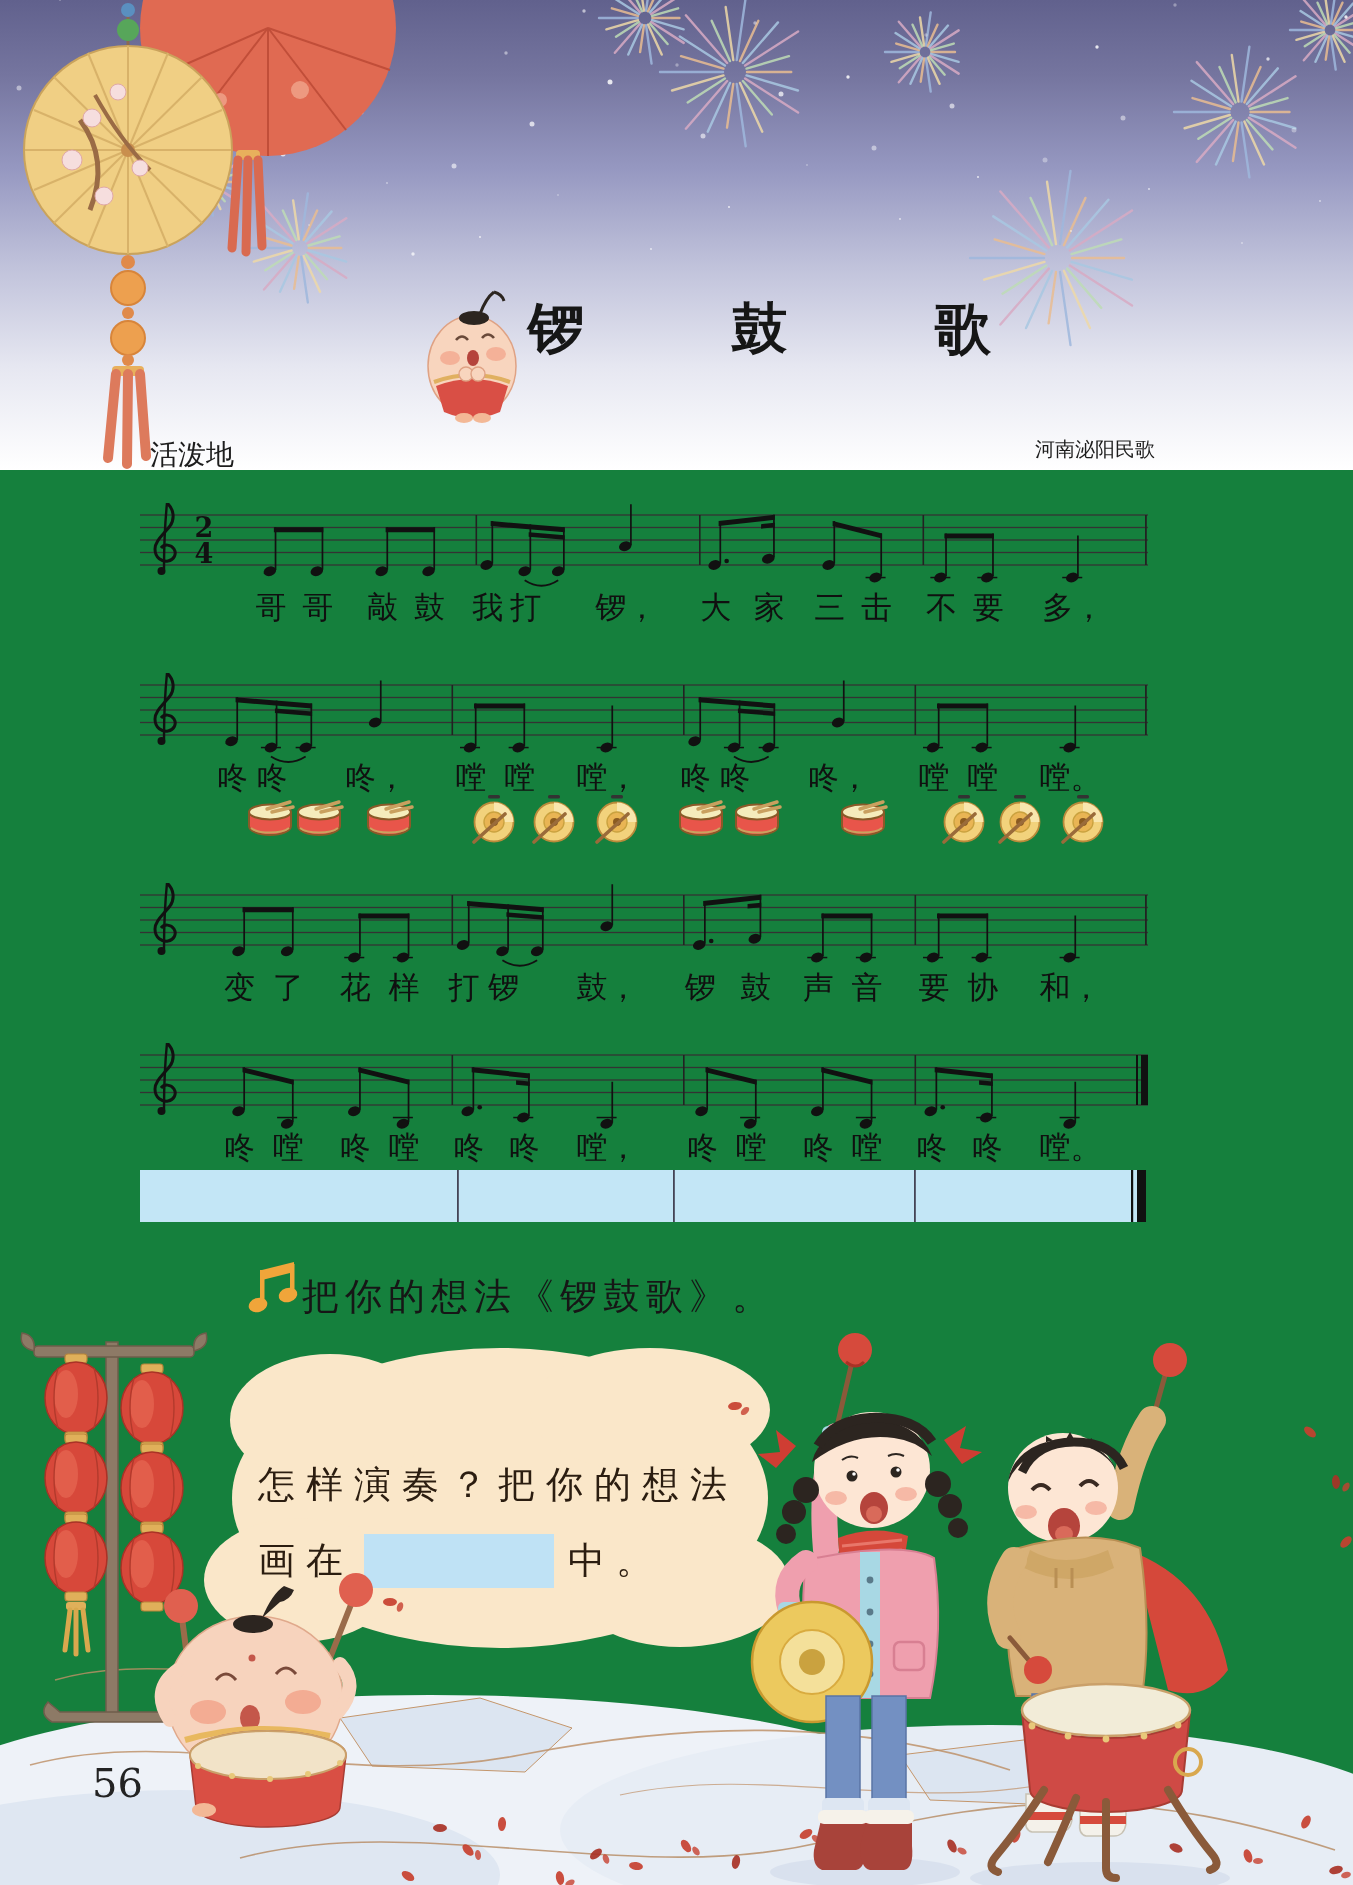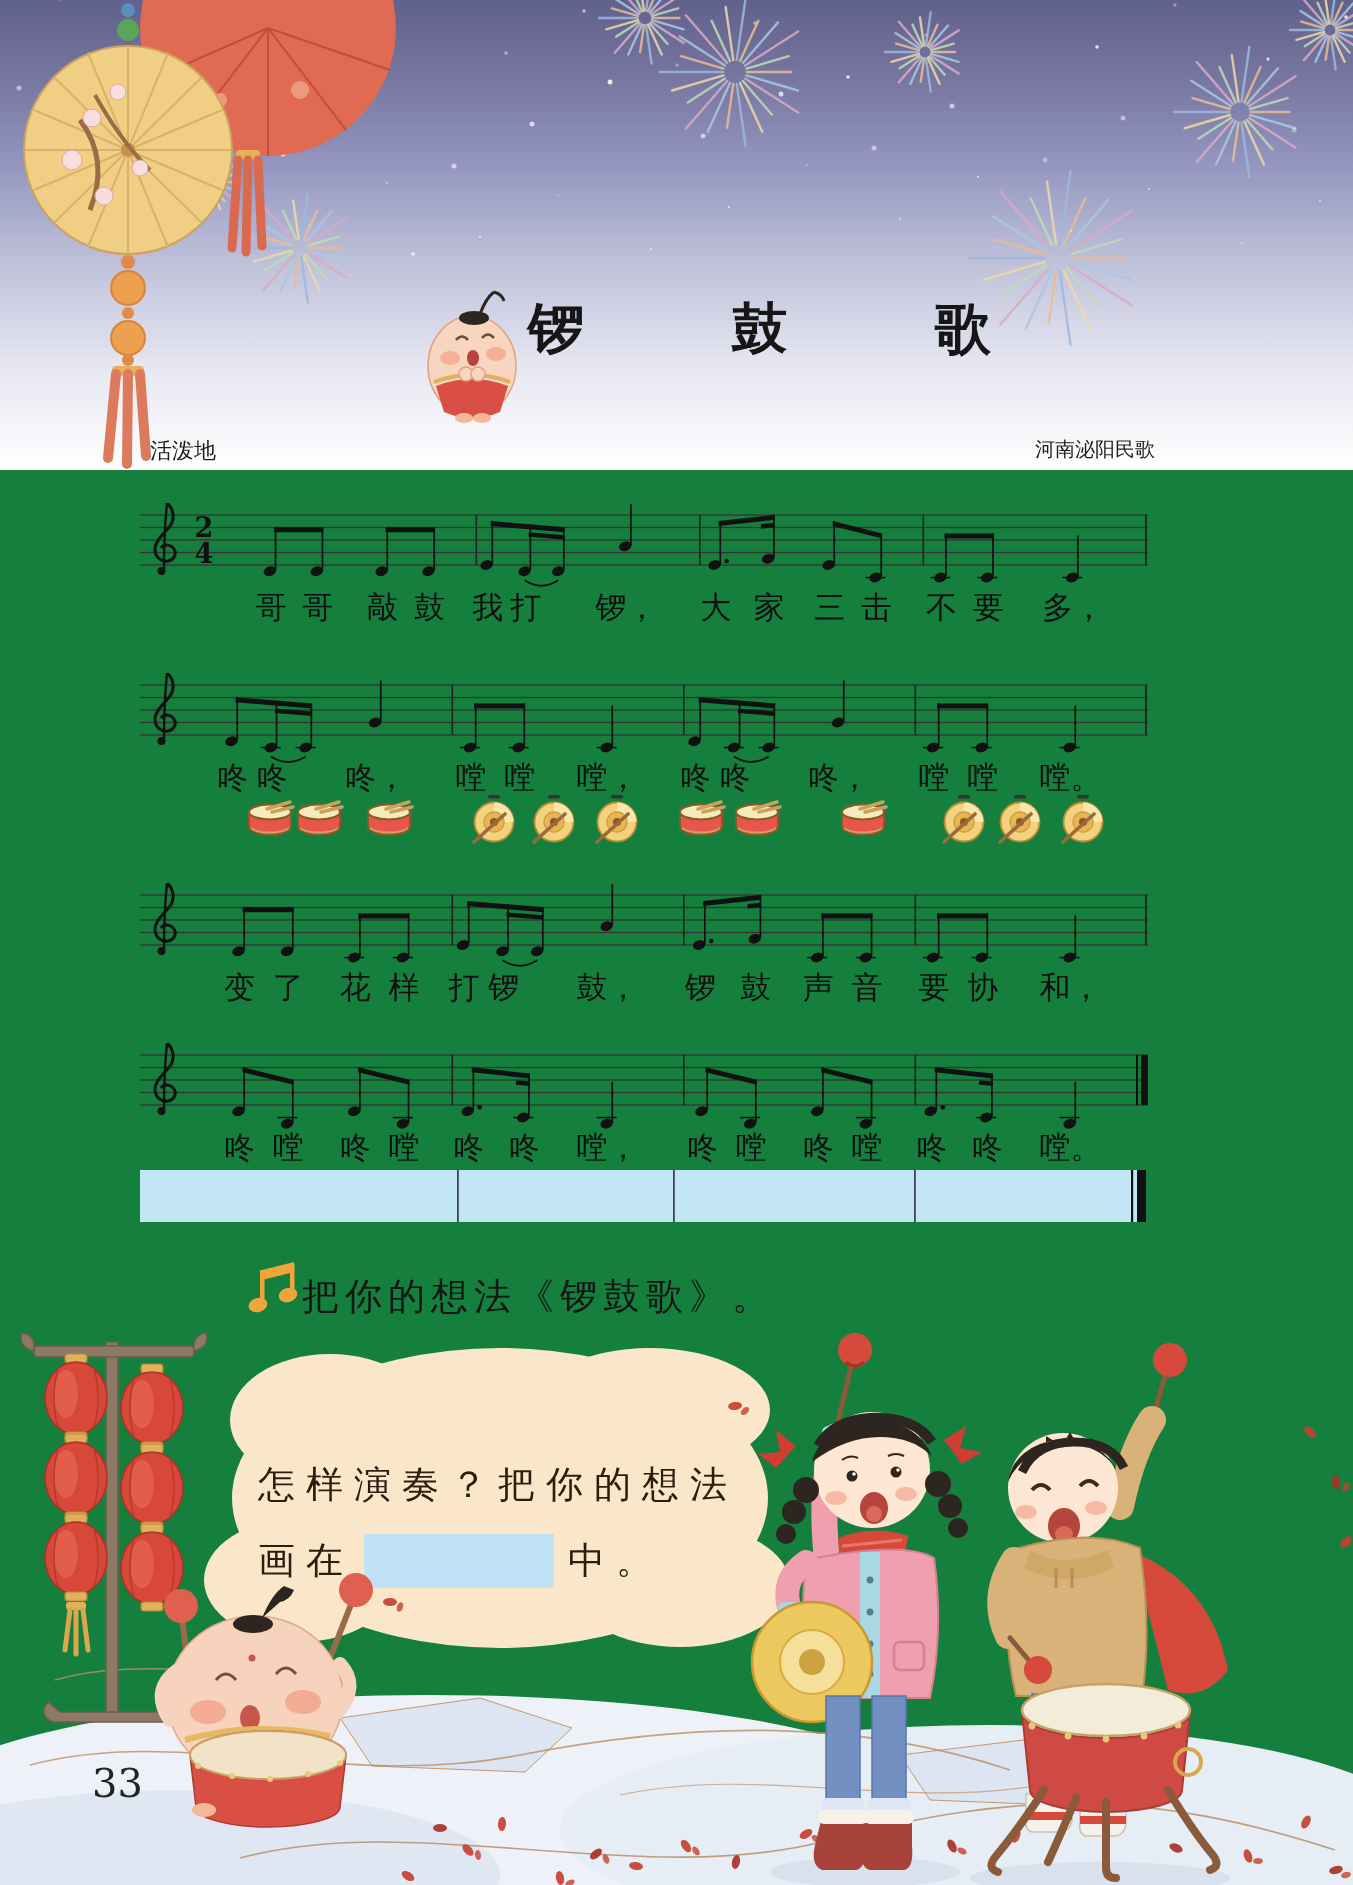--- a/index.html
+++ b/index.html
@@ -4,21 +4,21 @@
 <style>
   html,body{margin:0;padding:0;background:#fff;}
   #page{position:relative;width:1353px;height:1885px;overflow:hidden;background:#15803d;
         font-family:"DejaVu Serif","Liberation Serif",serif;}
   .sky{position:absolute;left:0;top:0;width:1353px;height:470px;
        background:linear-gradient(180deg,#61618d 0%,#75759f 16%,#9698c1 36%,#bfc1da 56%,#e6e7f1 78%,#ffffff 100%);}
   #sky-svg{position:absolute;left:0;top:0;}
   #mascot-svg{position:absolute;left:420px;top:278px;}
   .page-title{position:absolute;left:528px;top:292px;font-size:56px;font-weight:bold;color:#161616;
               letter-spacing:64px;white-space:nowrap;}
-  .tempo{position:absolute;left:150px;top:436px;font-size:22px;color:#1d1d1d;}
+  .tempo{position:absolute;left:150px;top:436px;font-size:28px;color:#1d1d1d;}
   .source{position:absolute;right:198px;top:436px;font-size:20px;color:#1d1d1d;}
   .staff-svg{position:absolute;}
   .lyric-row{position:absolute;left:0;top:0;width:1353px;height:46px;}
   .lyric-row span{position:absolute;transform:translateX(-50%);font-size:31px;color:#101010;white-space:nowrap;}
   #icons-row{position:absolute;left:0;top:0;}
   #icons-row svg{position:absolute;transform:translateX(-50%);}
   #band-svg{position:absolute;left:140px;top:1170px;}
   .activity-text{position:absolute;left:302px;top:1272px;font-size:37px;color:#161616;letter-spacing:6px;white-space:nowrap;}
   #activity-icon{position:absolute;left:248px;top:1258px;}
   #bubble-svg{position:absolute;left:180px;top:1330px;}
@@ -998,14 +998,14 @@
       <circle cx="1188" cy="512" r="13" fill="none" stroke="#d9a84e" stroke-width="4"></circle>
       <g stroke="#8a5a3a" stroke-width="8" fill="none" stroke-linecap="round">
         <path d="M1044,540 Q1018,580 996,606 q-10,12 2,16"></path>
         <path d="M1168,540 Q1192,580 1212,604 q10,12 -2,16"></path>
         <path d="M1106,552 V618 q0,10 10,10"></path>
         <path d="M1076,548 Q1060,586 1048,612"></path>
       </g>
     </g>
   </svg>
 
-  <div class="page-num">33</div>
+  <div class="page-num">56</div>
 </div>
 
 </body></html>

